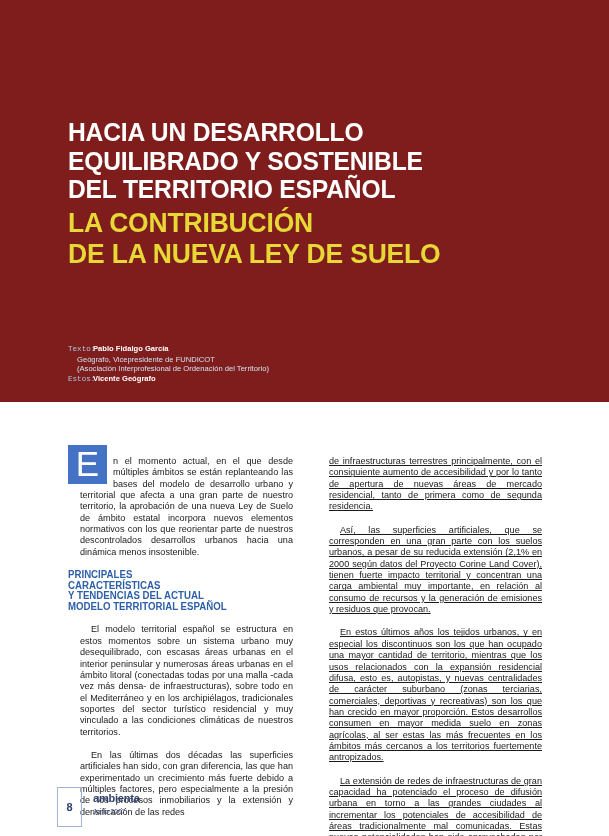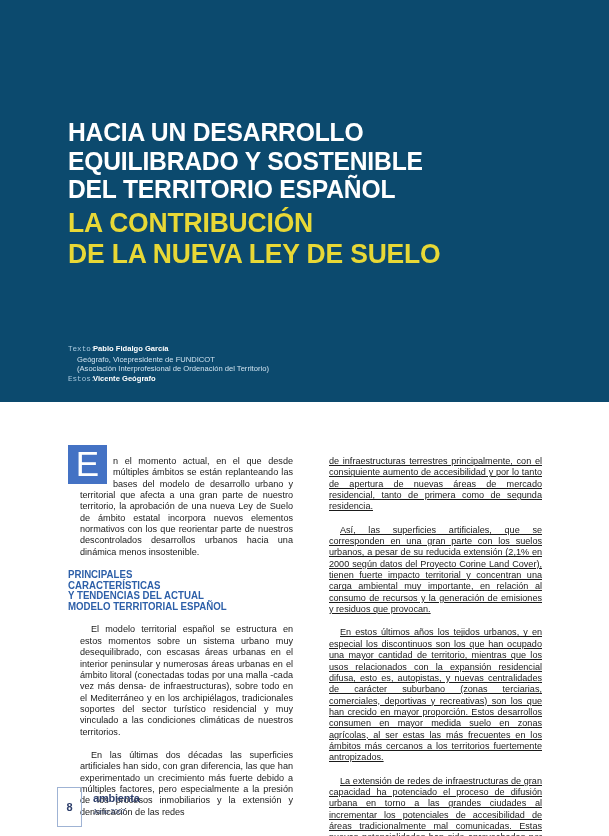--- a/index.html
+++ b/index.html
@@ -16,21 +16,21 @@
     background: #ffffff;
   }
 
   
   #header-banner {
     position: absolute;
     left: 0;
     top: 0;
     width: 609px;
     height: 402px;
-    background: #0c4a6e;
+    background: #7f1d1d;
   }
 
   #title-block {
     position: absolute;
     left: 68px;
     top: 118px;
     width: 500px;
   }
   .title-line {
     font-family: "Liberation Sans Narrow", "Liberation Sans", sans-serif;

